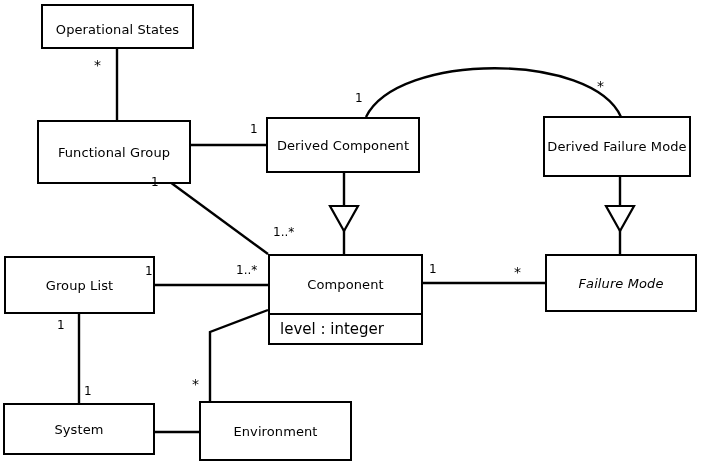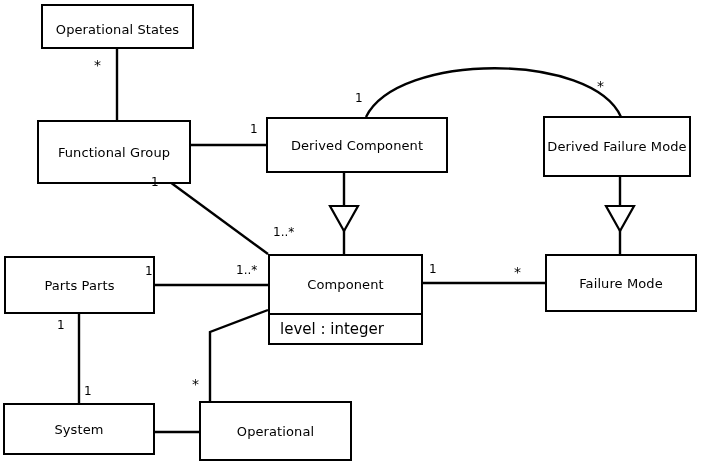--- a/index.html
+++ b/index.html
@@ -102,47 +102,47 @@
   </svg>
 
   <div class="uml-class" style="left:41px; top:4px; width:153px; height:45px;">
     <div class="uml-name-compartment">Operational States</div>
   </div>
 
   <div class="uml-class" style="left:37px; top:120px; width:154px; height:64px;">
     <div class="uml-name-compartment">Functional Group</div>
   </div>
 
-  <div class="uml-class" style="left:266px; top:117px; width:182px; height:56px;">
+  <div class="uml-class" style="left:266px; top:117px; width:154px; height:56px;">
     <div class="uml-name-compartment">Derived Component</div>
   </div>
 
   <div class="uml-class" style="left:543px; top:116px; width:148px; height:61px;">
     <div class="uml-name-compartment">Derived Failure Mode</div>
   </div>
 
   <div class="uml-class" style="left:4px; top:256px; width:151px; height:58px;">
-    <div class="uml-name-compartment">Parts Parts</div>
+    <div class="uml-name-compartment">Group List</div>
   </div>
 
   <div class="uml-class" style="left:268px; top:254px; width:155px; height:91px;">
     <div class="uml-name-compartment">Component</div>
     <div class="uml-attr-compartment">level : integer</div>
   </div>
 
-  <div class="uml-class" style="left:545px; top:254px; width:152px; height:58px;">
+  <div class="uml-class" style="left:545px; top:254px; width:152px; height:58px;font-style:italic;">
     <div class="uml-name-compartment">Failure Mode</div>
   </div>
 
   <div class="uml-class" style="left:3px; top:403px; width:152px; height:52px;">
     <div class="uml-name-compartment">System</div>
   </div>
 
   <div class="uml-class" style="left:199px; top:401px; width:153px; height:60px;">
-    <div class="uml-name-compartment">Operational</div>
+    <div class="uml-name-compartment">Environment</div>
   </div>
 
   <div class="mult-label star" style="left:94px; top:58px;">*</div>
 
   <div class="mult-label" style="left:250px; top:123px;">1</div>
 
   <div class="mult-label" style="left:151px; top:176px;">1</div>
 
   <div class="mult-label" style="left:355px; top:92px;">1</div>
 

